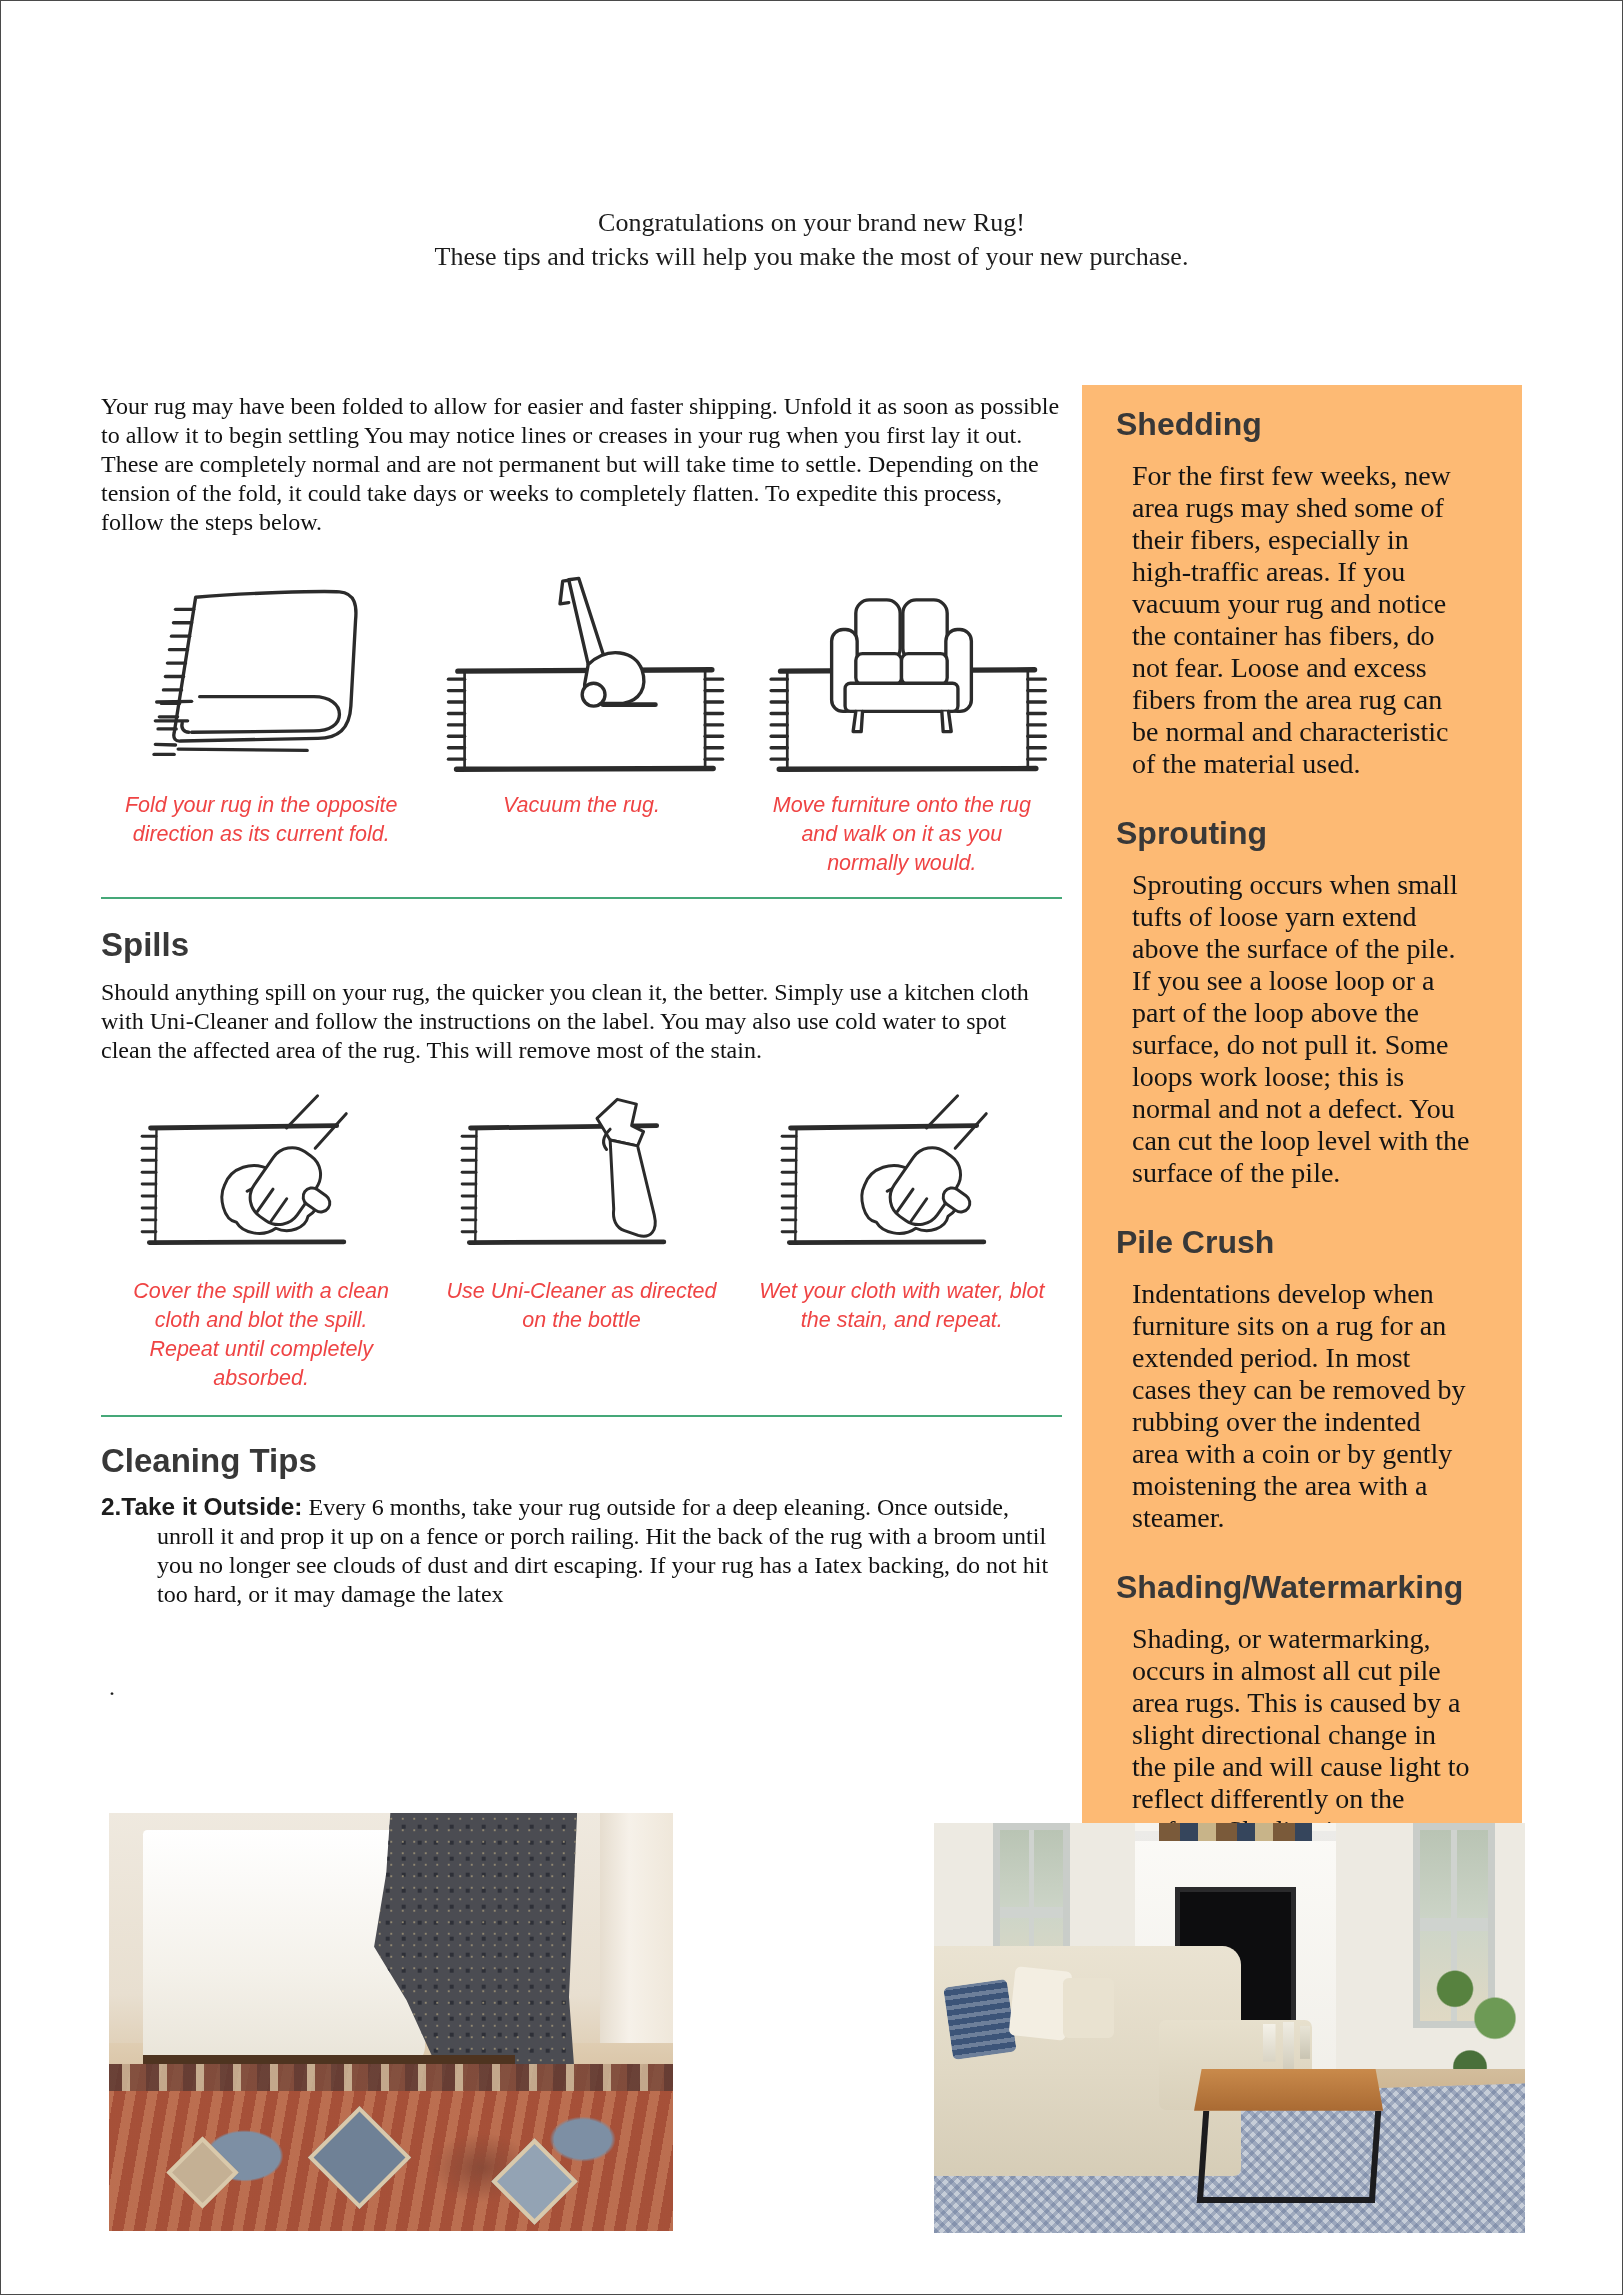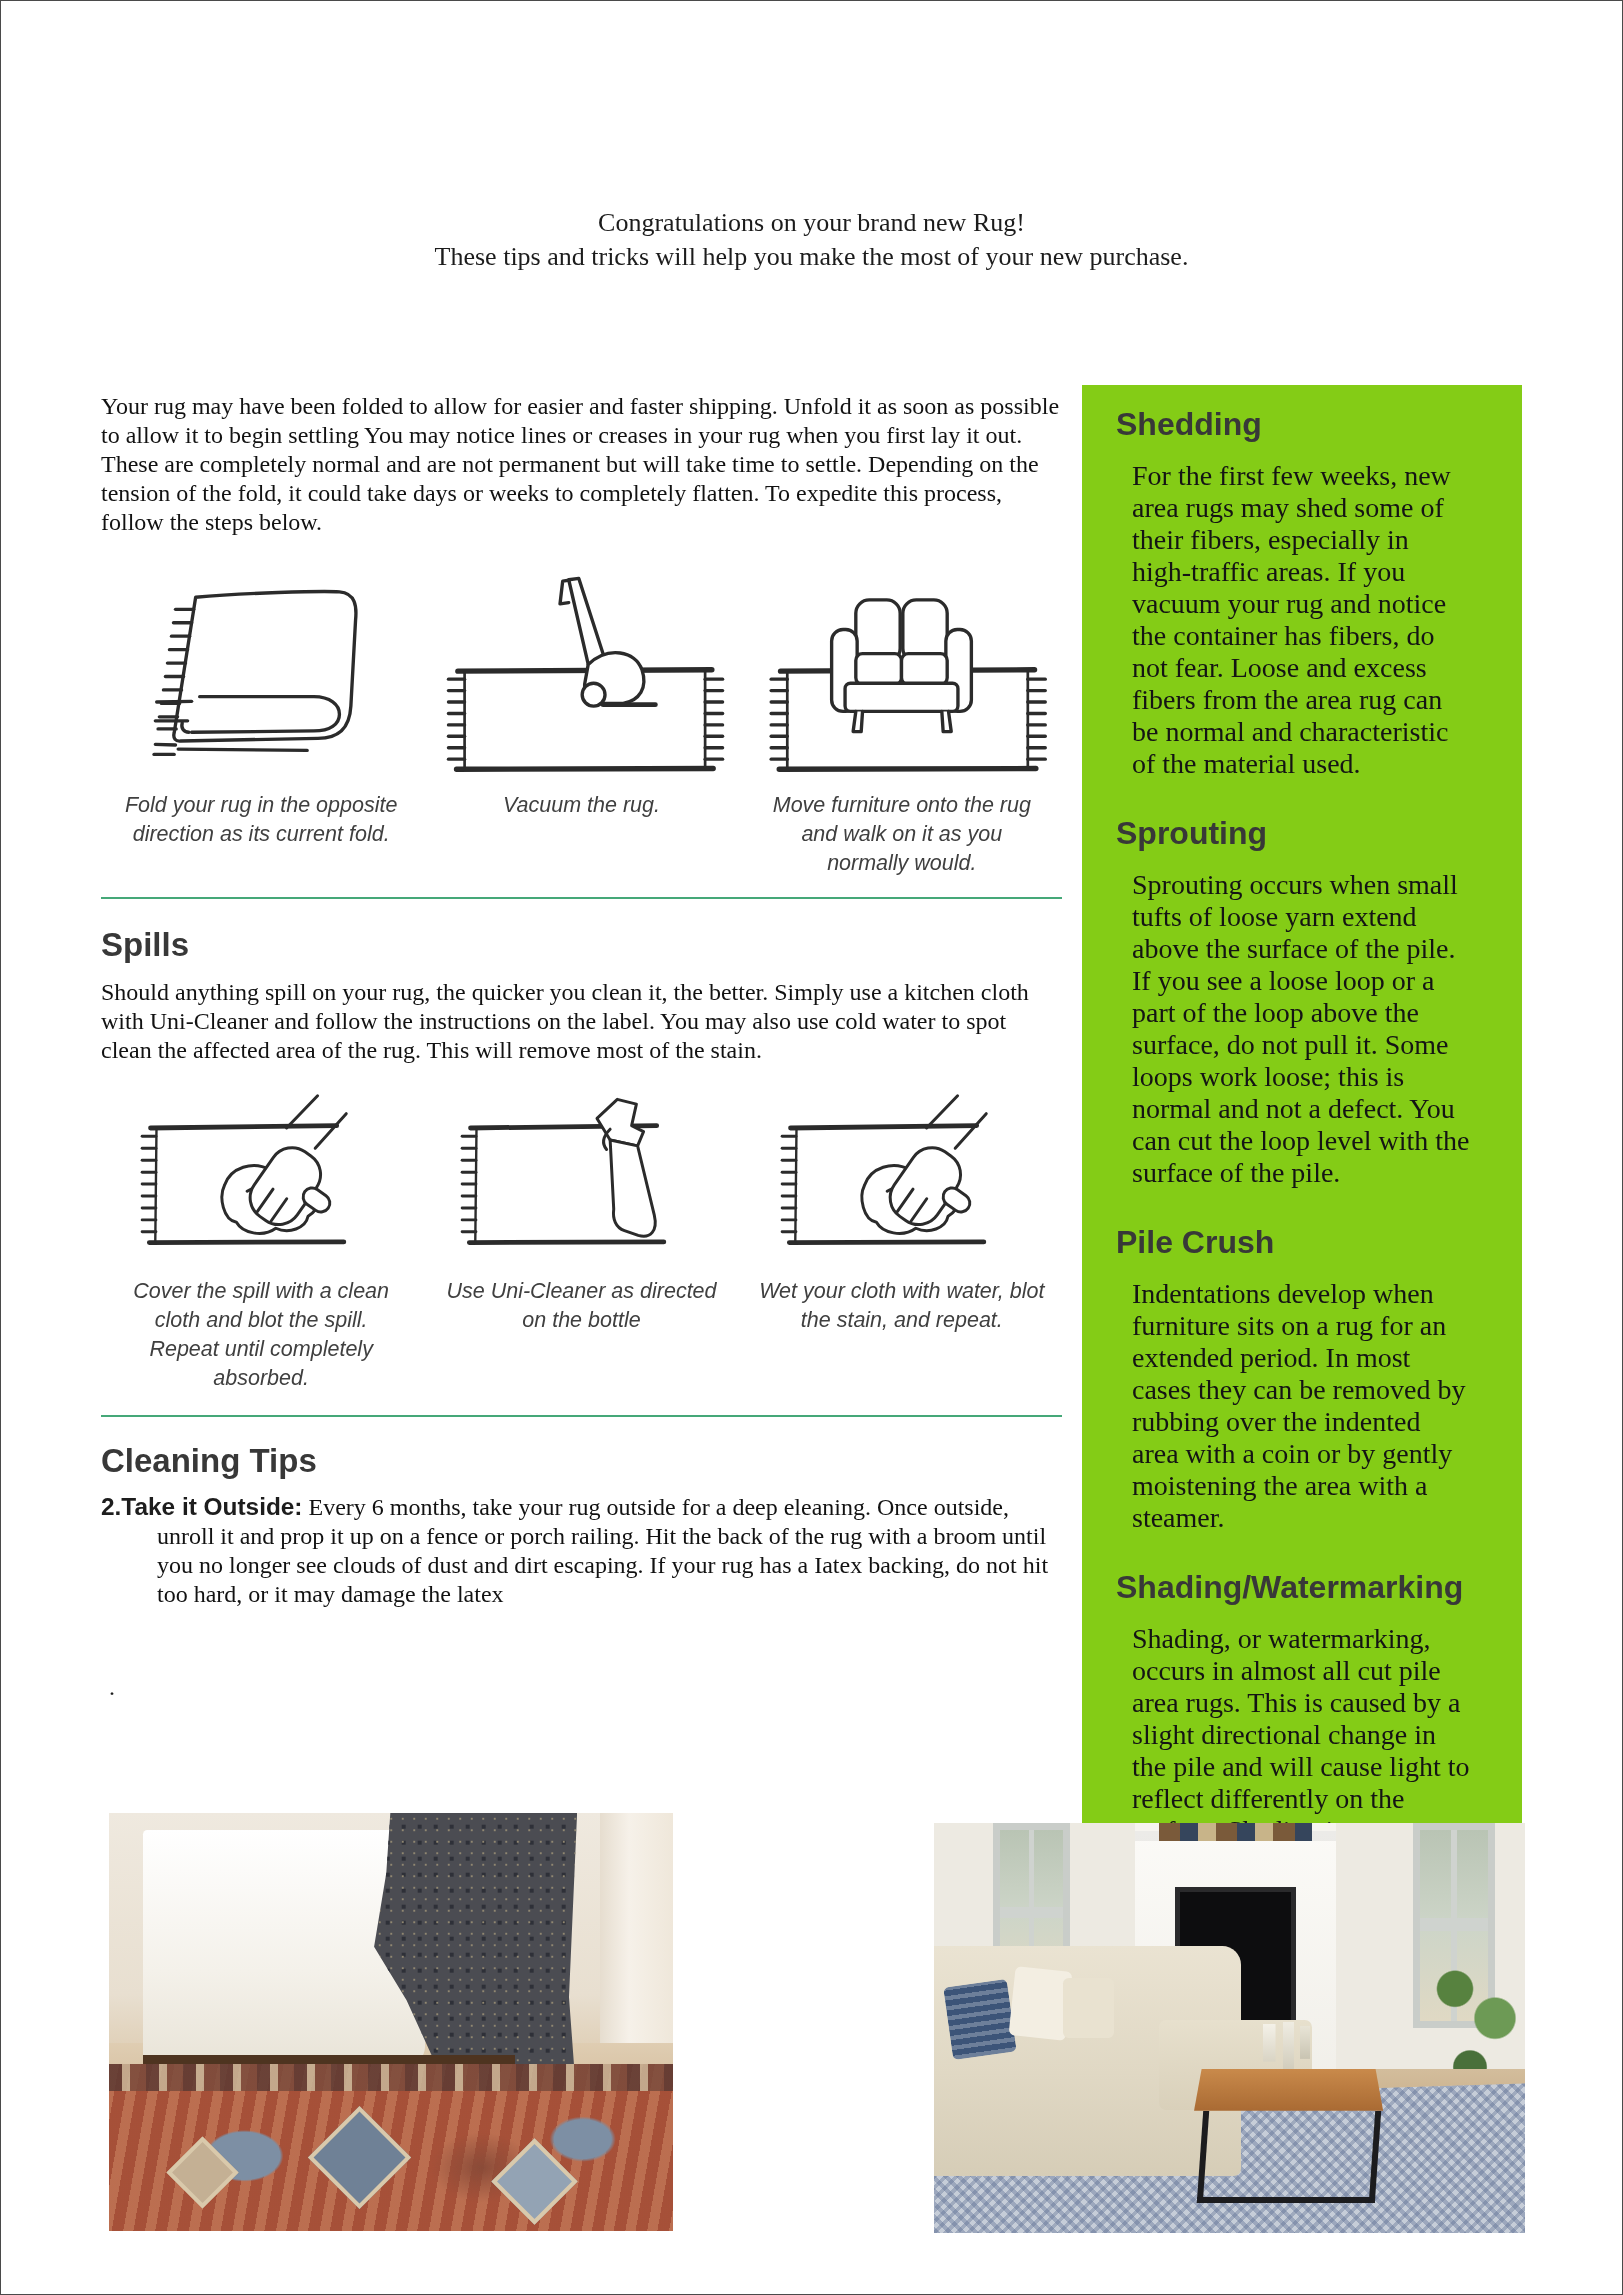--- a/index.html
+++ b/index.html
@@ -24,39 +24,39 @@
     font-size:33px;font-weight:700;color:#383838;margin:0 0 13px 0;line-height:40px;
   }
   .body-text{
     font-family:"Liberation Serif",serif;font-size:24px;line-height:29px;
     color:#121212;margin:0 0 32px 0;
   }
   .steps-row{display:flex;justify-content:space-between;margin:0 0 18.7px 0;}
   .step{width:321px;display:flex;flex-direction:column;align-items:center;}
   .step .art{display:block;}
   .caption{
-    font-style:italic;font-size:21.5px;line-height:29px;color:#404040;
+    font-style:italic;font-size:21.5px;line-height:29px;color:#ef4444;
     text-align:center;margin-top:7.2px;max-width:287px;
   }
   .divider{border:none;border-top:2.9px solid #45a878;margin:0 0 26px 0;width:100%;}
   .tip{
     font-family:"Liberation Serif",serif;font-size:24px;line-height:29px;color:#121212;
     margin:0 0 24.4px 0;padding-left:56px;text-indent:-56px;
   }
   .tip-label{
     font-family:"Liberation Sans",sans-serif;font-weight:700;font-size:24.4px;color:#1d1d1d;
   }
   .stray-dot{
     position:absolute;left:108px;top:1673px;font-size:24px;color:#1d1d1d;
     font-family:"Liberation Serif",serif;
   }
   
   .sidebar{
     position:absolute;left:1081px;top:384px;width:440px;height:1611px;
-    background:#84cc16;box-sizing:border-box;padding:20px 32px 0 34px;
+    background:#fdba74;box-sizing:border-box;padding:20px 32px 0 34px;
   }
   .sb-h{font-size:32px;font-weight:700;color:#383838;margin:34px 0 8.6px 0;line-height:39px;}
   .sb-h.first{margin-top:0;}
   .sb-p{
     font-family:"Liberation Serif",serif;font-size:28px;line-height:32px;
     color:#141414;margin:16px;
   }
   
   svg.art{stroke:#2b2b2b;fill:none;stroke-linecap:round;stroke-linejoin:round;}
   

